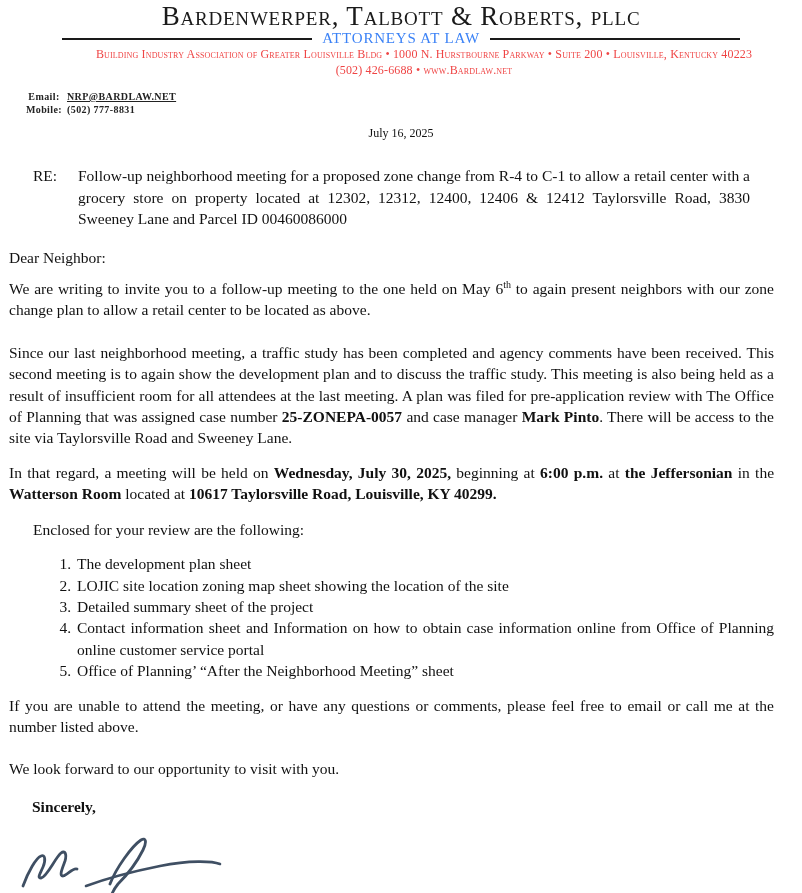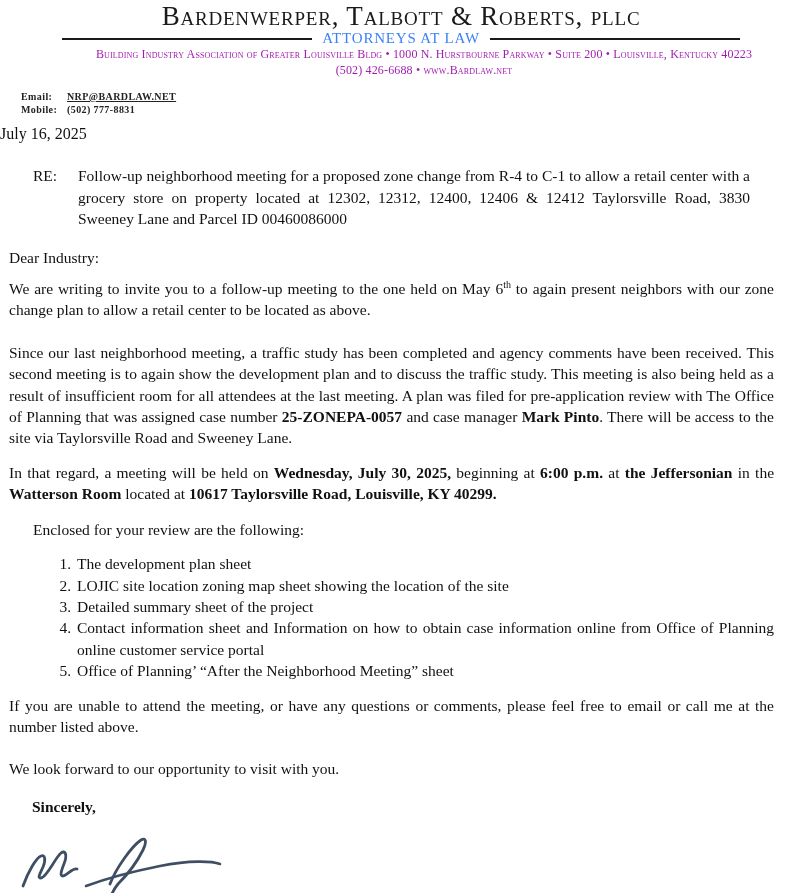--- a/index.html
+++ b/index.html
@@ -14,30 +14,30 @@
   
   .letterhead { text-align: center; padding-top: 1px; }
   .firm-line {
     font-variant: small-caps;
     font-size: 27px; line-height: 30px; letter-spacing: 0.8px; color: #1a1a1a;
     white-space: nowrap;
   }
   .tagline-row { display: flex; align-items: center; margin: 0 62px; gap: 10px; }
   .rule { flex: 1; border-top: 2px solid #1a1a1a; height: 0; }
   .tagline { font-size: 15px; letter-spacing: 0.8px; line-height: 15px; color: #3b82f6; white-space: nowrap; }
-  .address { font-variant: small-caps; font-size: 12px; line-height: 13.5px; letter-spacing: 0.15px; margin-top: 2px; color: #a21caf; white-space: nowrap; margin-left: 46px; }
+  .address { font-variant: small-caps; font-size: 12px; line-height: 13.5px; letter-spacing: 0.15px; margin-top: 2px; color: #ef4444; white-space: nowrap; margin-left: 46px; }
 
   
   .contact { margin: 13px 0 0 21px; }
   .contact-name { font-size: 14.5px; line-height: 17px; letter-spacing: 0.6px; color: #222; }
   .contact-line { font-size: 10px; font-weight: bold; line-height: 13px; letter-spacing: 0.4px; color: #222; }
-  .contact-label { display: inline-block; min-width: 46px; }
+  .contact-label { display: inline-block; min-width: 46px; text-align: center; }
   .contact-email { text-decoration: underline; }
 
-  .date { margin-top: 7px; font-size: 16px; }
+  .date { text-align: center; margin-top: 7px; font-size: 12px; }
 
   
   .re { display: flex; margin: 21px 52px 0 33px; }
   .re-label { flex: 0 0 45px; }
   .re-text { flex: 1; text-align: justify; }
 
   .salutation { margin: 17px 0 0 9px; }
 
   p { margin: 4px; }
   .body-p { margin-left: 9px; margin-right: 28px; text-align: justify; }
@@ -83,21 +83,21 @@
     </div>
   </section>
 
   <div class="date">July 16, 2025</div>
 
   <div class="re">
     <span class="re-label">RE:</span>
     <span class="re-text">Follow-up neighborhood meeting for a proposed zone change from R-4 to C-1 to allow a retail center with a grocery store on property located at 12302, 12312, 12400, 12406 &amp; 12412 Taylorsville Road, 3830 Sweeney Lane and Parcel ID 00460086000</span>
   </div>
 
-  <p class="salutation">Dear Industry:</p>
+  <p class="salutation">Dear Neighbor:</p>
 
   <p class="body-p p1"><span>We are writing to invite you to a follow-up meeting to the one held on May 6</span><sup>th</sup><span> to again present neighbors with our zone change plan to allow a retail center to be located as above.</span></p>
 
   <p class="body-p p2"><span>Since our last neighborhood meeting, a traffic study has been completed and agency comments have been received. This second meeting is to again show the development plan and to discuss the traffic study. This meeting is also being held as a result of insufficient room for all attendees at the last meeting. A plan was filed for pre-application review with The Office of Planning that was assigned case number </span><span style="font-weight: 700;">25-ZONEPA-0057</span><span> and case manager </span><span style="font-weight: 700;">Mark Pinto</span><span>. There will be access to the site via Taylorsville Road and Sweeney Lane.</span></p>
 
   <p class="body-p p3"><span>In that regard, a meeting will be held on </span><span style="font-weight: 700;">Wednesday, July 30, 2025,</span><span> beginning at </span><span style="font-weight: 700;">6:00 p.m.</span><span> at </span><span style="font-weight: 700;">the Jeffersonian</span><span> in the </span><span style="font-weight: 700;">Watterson Room</span><span> located at </span><span style="font-weight: 700;">10617 Taylorsville Road, Louisville, KY 40299.</span></p>
 
   <p class="enclosed-intro">Enclosed for your review are the following:</p>
 
   <ol class="enclosures">

